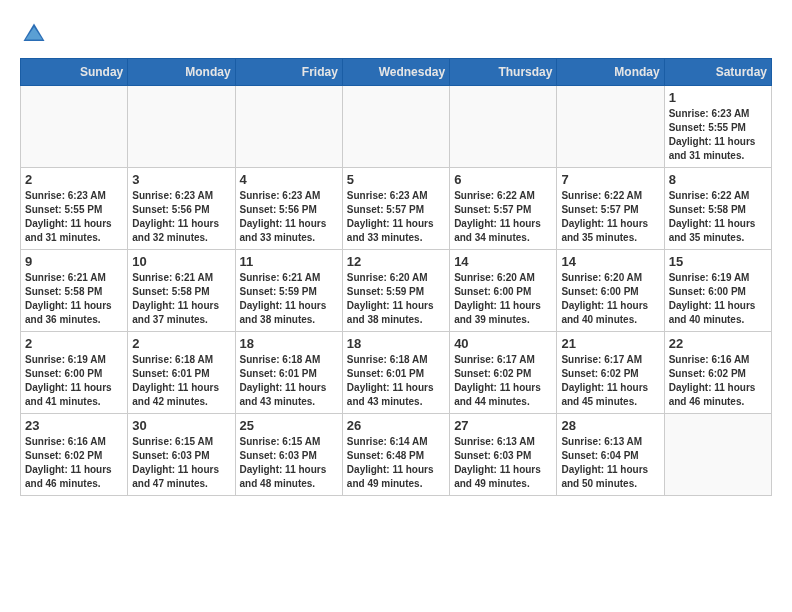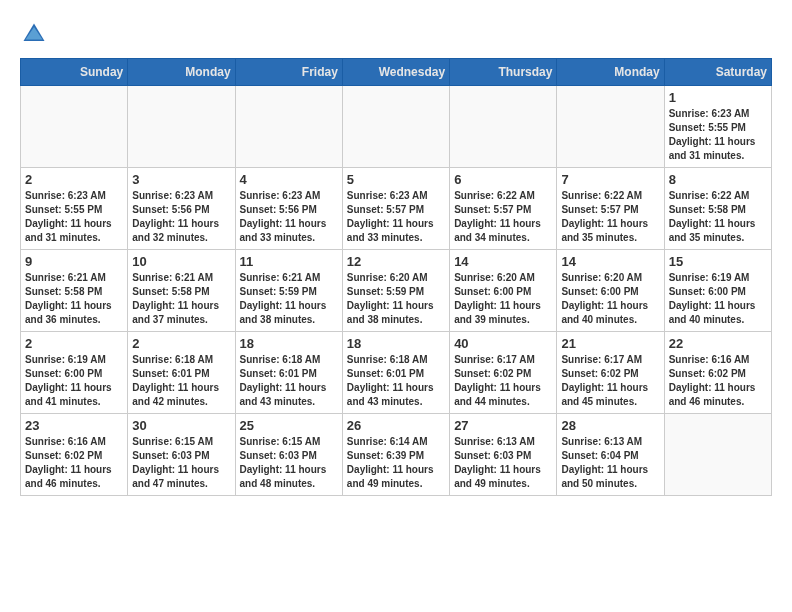--- a/index.html
+++ b/index.html
@@ -304,21 +304,21 @@
         <td>
           <span class="day-number">25</span>
           <div class="day-info" style="white-space: pre-line;">Sunrise: 6:15 AM
 Sunset: 6:03 PM
 Daylight: 11 hours
 and 48 minutes.</div>
         </td>
         <td>
           <span class="day-number">26</span>
           <div class="day-info" style="white-space: pre-line;">Sunrise: 6:14 AM
-Sunset: 6:39 PM
+Sunset: 6:48 PM
 Daylight: 11 hours
 and 49 minutes.</div>
         </td>
         <td>
           <span class="day-number">27</span>
           <div class="day-info" style="white-space: pre-line;">Sunrise: 6:13 AM
 Sunset: 6:03 PM
 Daylight: 11 hours
 and 49 minutes.</div>
         </td>

